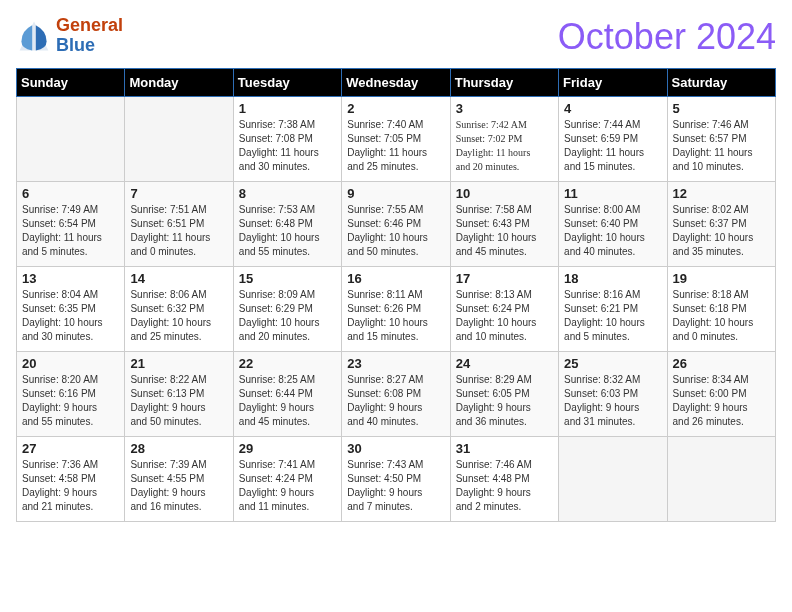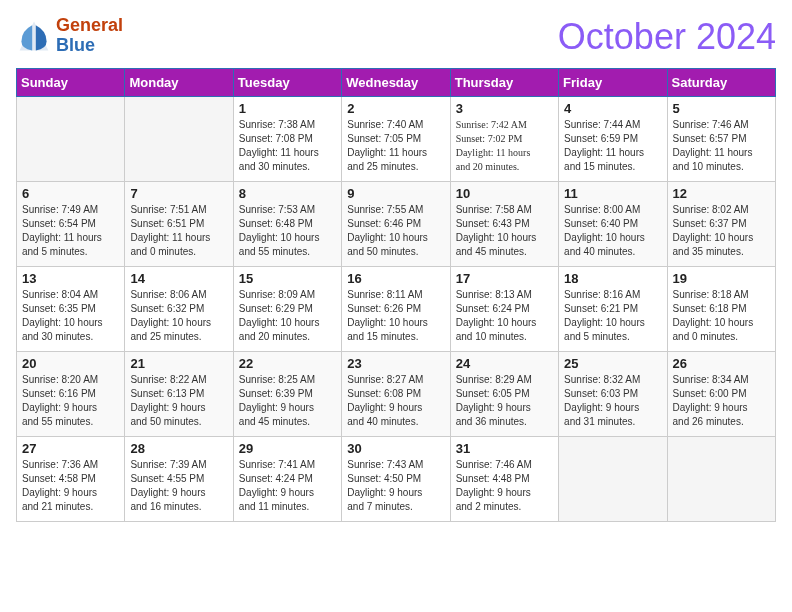--- a/index.html
+++ b/index.html
@@ -45,21 +45,21 @@
     .location {
       font-size: 16px;
       color: #444;
     }
     table {
       width: 100%;
       border-collapse: collapse;
       table-layout: fixed;
     }
     th {
-      background-color: #a21caf;
+      background-color: #000000;
       color: white;
       font-size: 13px;
       padding: 6px 4px;
       text-align: left;
       border: 1px solid #2d6db5;
     }
     td {
       border: 1px solid #ccc;
       vertical-align: top;
       padding: 4px 5px;
@@ -272,21 +272,21 @@
         <td>
           <span class="day-num">21</span>
           <div class="day-info" style="white-space: pre-line;">Sunrise: 8:22 AM
 Sunset: 6:13 PM
 Daylight: 9 hours
 and 50 minutes.</div>
         </td>
         <td>
           <span class="day-num">22</span>
           <div class="day-info" style="white-space: pre-line;">Sunrise: 8:25 AM
-Sunset: 6:39 PM
+Sunset: 6:44 PM
 Daylight: 9 hours
 and 45 minutes.</div>
         </td>
         <td>
           <span class="day-num">23</span>
           <div class="day-info" style="white-space: pre-line;">Sunrise: 8:27 AM
 Sunset: 6:08 PM
 Daylight: 9 hours
 and 40 minutes.</div>
         </td>

